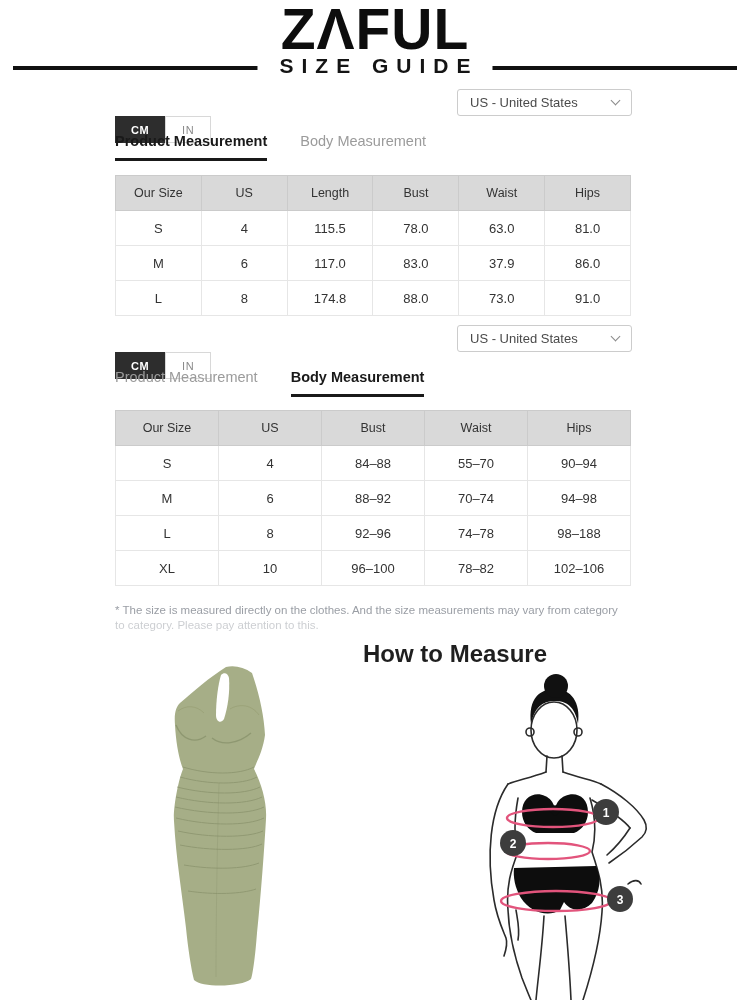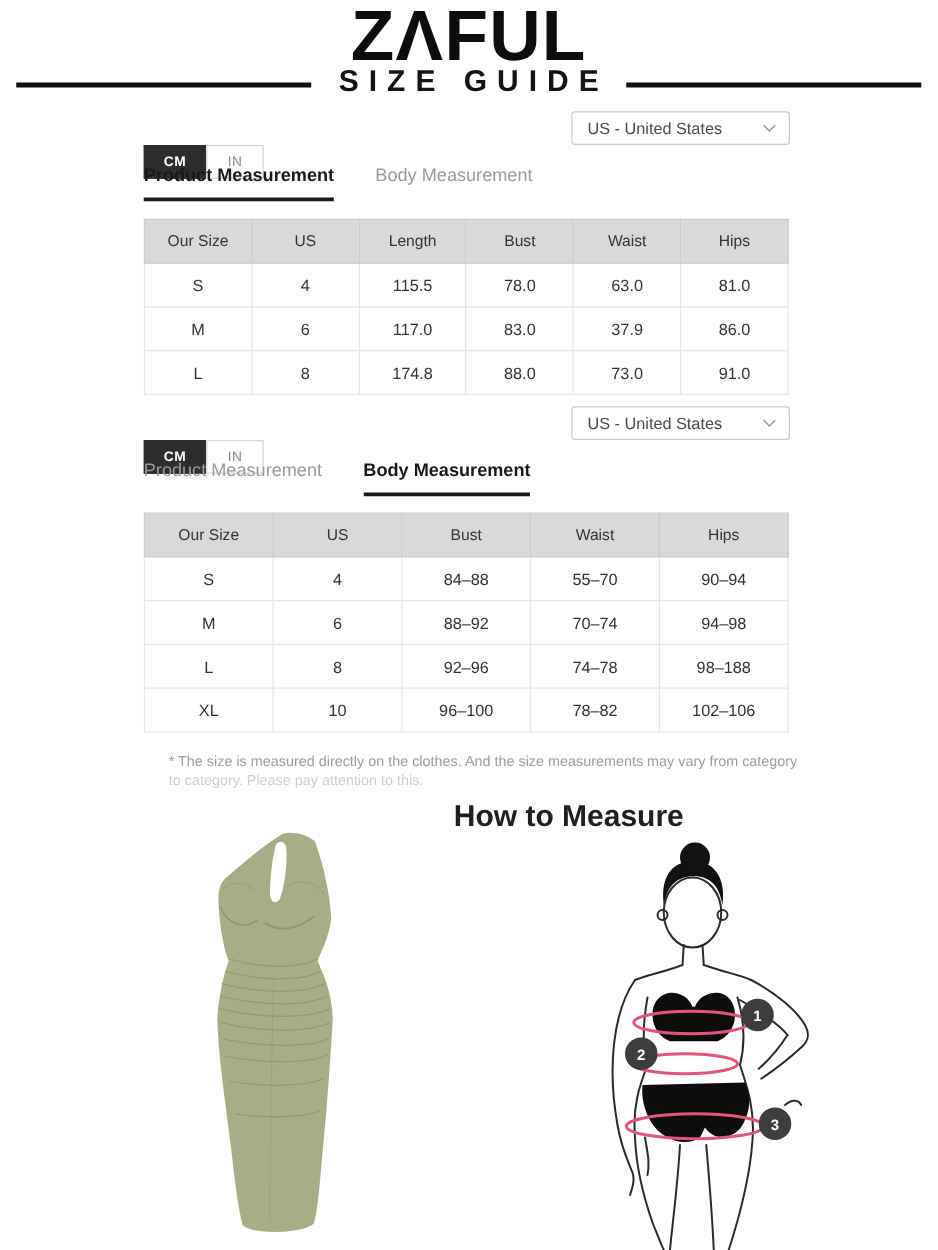--- a/index.html
+++ b/index.html
@@ -11,21 +11,21 @@
   }
   
   .brand-logo {
     position:absolute; top:0; left:0; right:0; text-align:center;
     font-size:57px; font-weight:800; letter-spacing:1px; color:#0d0d0d; line-height:58px;
   }
   .brand-rule { position:absolute; top:66px; left:13px; right:13px; height:4px; background:#111; }
   .brand-subtitle {
     position:absolute; top:52px; left:50%; transform:translateX(-50%);
     background:#fff; z-index:2; padding:0 14px 0 22px;
-    font-size:24px; font-weight:600; letter-spacing:8px; color:#141414; line-height:28px; white-space:nowrap;
+    font-size:21px; font-weight:600; letter-spacing:8px; color:#141414; line-height:28px; white-space:nowrap;
   }
   
   .unit-toggle { position:absolute; left:115px; display:flex;margin-top:27px; }
   .unit-btn {
     height:27px; min-width:46px; padding:0 15px; display:flex; align-items:center; justify-content:center;
     font-size:11px; letter-spacing:.5px; cursor:pointer;
     background:#fff; border:1px solid #d8d8d8; color:#8a8a8a;
   }
   .unit-btn.active { background:#2d2d2d; border-color:#2d2d2d; color:#fff; font-weight:700; }
   .country-select {
@@ -47,21 +47,21 @@
   .size-table th {
     height:35px; background:#d9d9d9; font-weight:400; font-size:12.5px; color:#333;
     border:1px solid #cbcbcb; text-align:center;
   }
   .size-table td {
     height:35px; font-size:13px; color:#333; text-align:center;
     border:1px solid #e6e6e6; background:#fff;
   }
   .size-table { border:1px solid #ddd; }
   
-  .disclaimer { position:absolute; left:115px; top:603px; width:522px; font-size:11.5px; color:#9a9ea5; line-height:15px;margin-left:20px; }
+  .disclaimer { position:absolute; left:115px; top:603px; width:522px; font-size:11.5px; color:#9a9ea5; line-height:15px; }
   .disclaimer .faded { opacity:.5; }
   
   .howto-title { position:absolute; top:640px; left:160px; right:0; text-align:center; font-size:24px; font-weight:700; color:#1f1f1f; }
   .dress-svg { position:absolute; left:164px; top:663px; }
   .figure-svg { position:absolute; left:478px; top:660px; }
 </style>
 </head>
 <body>
 
 <div class="page">

